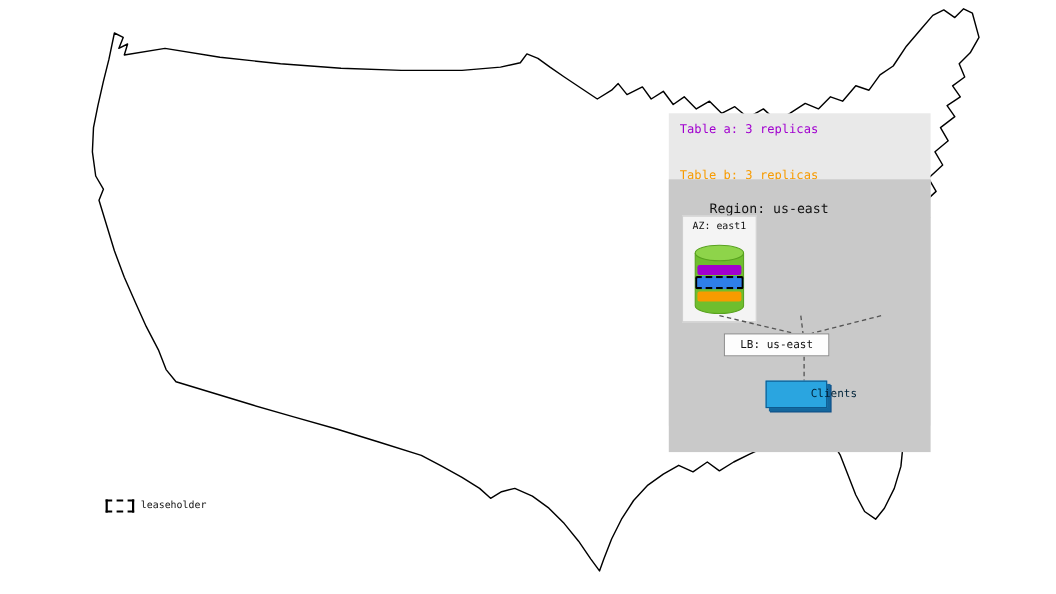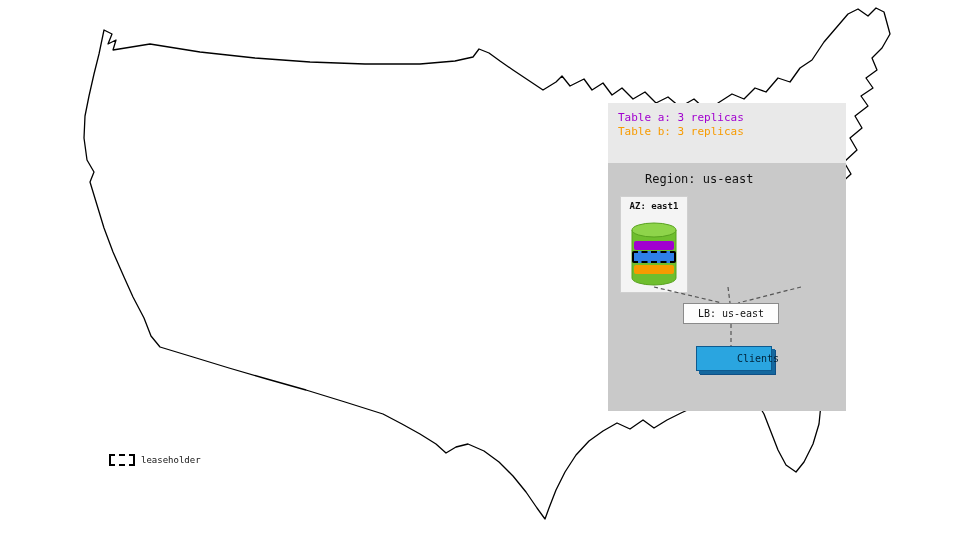--- a/index.html
+++ b/index.html
@@ -11,62 +11,62 @@
   .stage svg.map { position:absolute; left:0; top:0; z-index:1; }
 
   
   .panel {
     position:absolute; left:608px; top:103px; width:238px; height:284px;
     background:#e9e9e9; z-index:2;
   }
   .legend { padding:8px 0 0 10px; font-size:11px; line-height:14px; white-space:nowrap; }
   .legend .l-a { color:var(--table-a); }
   .legend .l-b { color:var(--index-a); }
-  .legend .l-c { color:var(--table-b); }
+  .legend .l-c { color:var(--table-b);margin-top:28px; }
 
   .region {
     position:absolute; left:0; top:60px; width:238px; height:248px;
     background:#c9c9c9;
   }
-  .region-label { position:absolute; left:10px; top:9px; font-size:12px; color:#111; white-space:nowrap;padding-left:27px; }
+  .region-label { position:absolute; left:10px; top:20px; font-size:12px; color:#111; white-space:nowrap;padding-left:27px; }
 
   .az {
     position:absolute; top:33px; width:68px; height:97px;
-    background:#f4f4f4; border:1px solid #cfcfcf; box-sizing:border-box;font-weight:bold;
+    background:#f4f4f4; border:1px solid #cfcfcf; box-sizing:border-box;
   }
   .az.az1 { left:12px; } .az.az2 { left:85px; } .az.az3 { left:158px; }
   .az-label { text-align:center; font-size:9px; margin-top:4px; color:#111; white-space:nowrap; }
 
   .cyl { position:absolute; left:10px; top:24px; }
 
   .bar {
     position:absolute; left:13px; width:40px; height:9px; border-radius:2px;
     box-sizing:border-box; z-index:3;
   }
   .bar.t-a { background:var(--table-a); }
   .bar.i-a { background:var(--index-a); }
   .bar.t-b { background:var(--table-b); }
   .bar.r1 { top:44px; } .bar.r2 { top:56px; } .bar.r3 { top:68px; }
   .bar.lh { left:11px; width:44px; height:12px; margin-top:-2px; border:2px dashed #000; }
 
   svg.connectors { position:absolute; left:0; top:0; z-index:4; pointer-events:none; }
 
   .lb-box {
-    position:absolute; left:683px; top:303px; width:96px; height:21px;
+    position:absolute; left:658px; top:303px; width:96px; height:21px;
     background:#fdfdfd; border:1px solid #8a8a8a; box-sizing:border-box;
     font-size:10px; line-height:19px; text-align:center; color:#111; z-index:5;
   }
   .clients-box {
-    position:absolute; left:696px; top:346px; width:76px; height:25px;
+    position:absolute; left:696px; top:346px; width:56px; height:25px;
     background:var(--clients-fill); border:1px solid #0e5a8f; box-sizing:border-box;
     box-shadow:3px 3px 0 var(--clients-shadow), 4px 4px 0 #0e4f86;
     font-size:10px; line-height:23px; text-align:center; color:#00243a; z-index:5;padding-left:40px;
   }
 
-  .lh-legend { position:absolute; left:109px; top:449px; height:14px; z-index:2; white-space:nowrap; }
+  .lh-legend { position:absolute; left:96px; top:449px; height:14px; z-index:2; white-space:nowrap; }
   .lh-swatch {
     display:inline-block; width:22px; height:8px; background:#fff;
     border:2px dashed #000; vertical-align:middle; margin-right:6px;
   }
   .lh-text { font-size:9px; color:#111; vertical-align:middle; }
 </style>
 </head>
 <body>
 
 <div class="stage">

